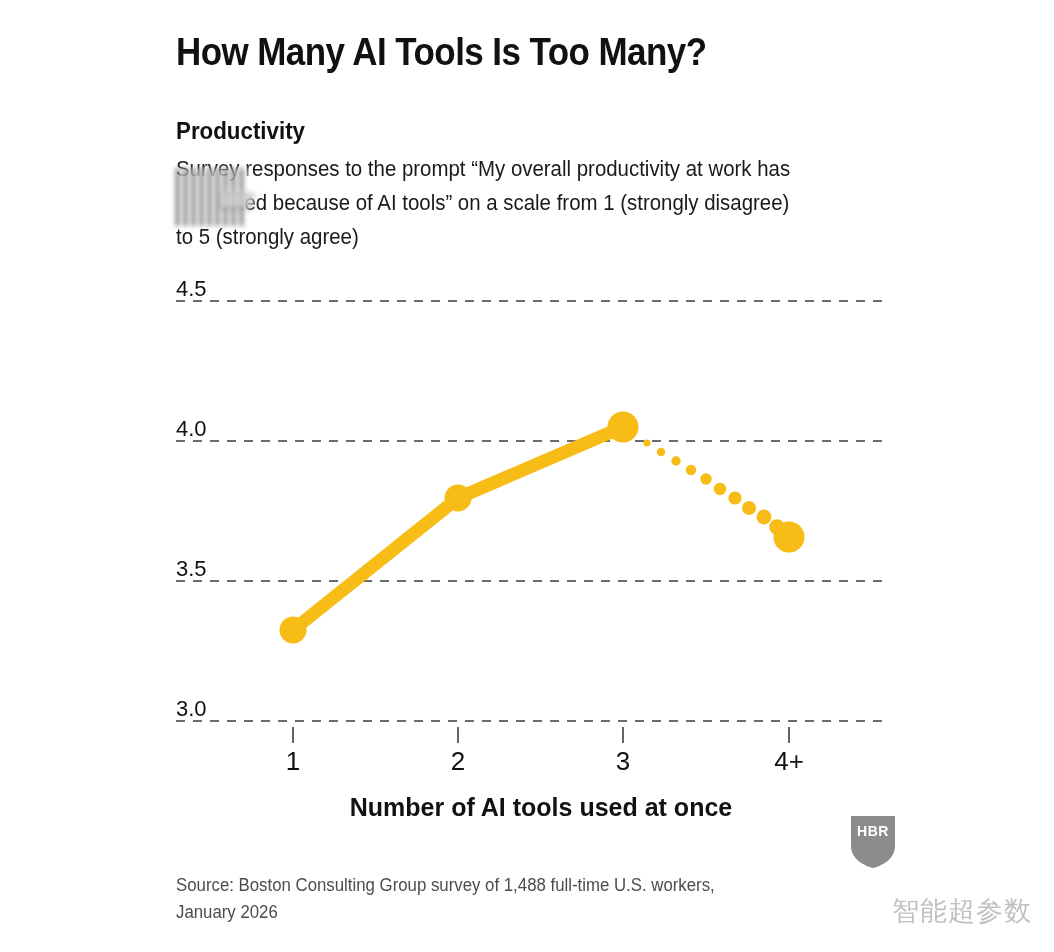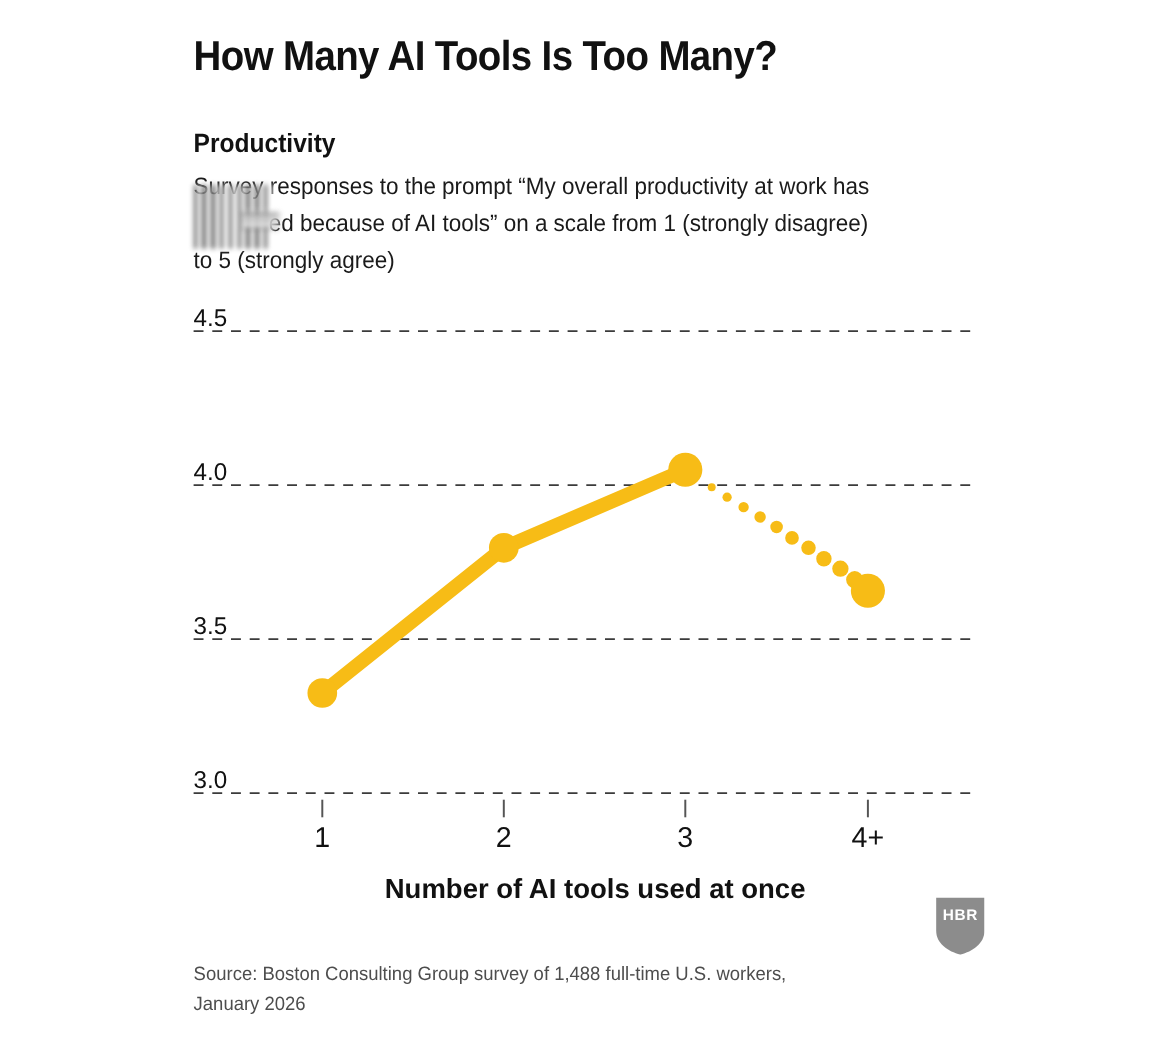--- a/index.html
+++ b/index.html
@@ -187,14 +187,17 @@
   </div>
 
   <div class="hbr-badge">
     <svg width="44" height="52" viewBox="0 0 44 52" xmlns="http://www.w3.org/2000/svg">
       <path d="M0 0 H44 V30 C44 42 33 49 22 52 C11 49 0 42 0 30 Z" fill="#8c8c8c"></path>
       <text x="22" y="20" text-anchor="middle" font-family="Liberation Sans, sans-serif" font-size="14" font-weight="700" fill="#ffffff" letter-spacing="0.5">HBR</text>
     </svg>
   </div>
 
 
+  <div class="wm">
+    <span class="wm-text">智能超参数</span>
+  </div>
 
 </div>
 
 </body></html>

